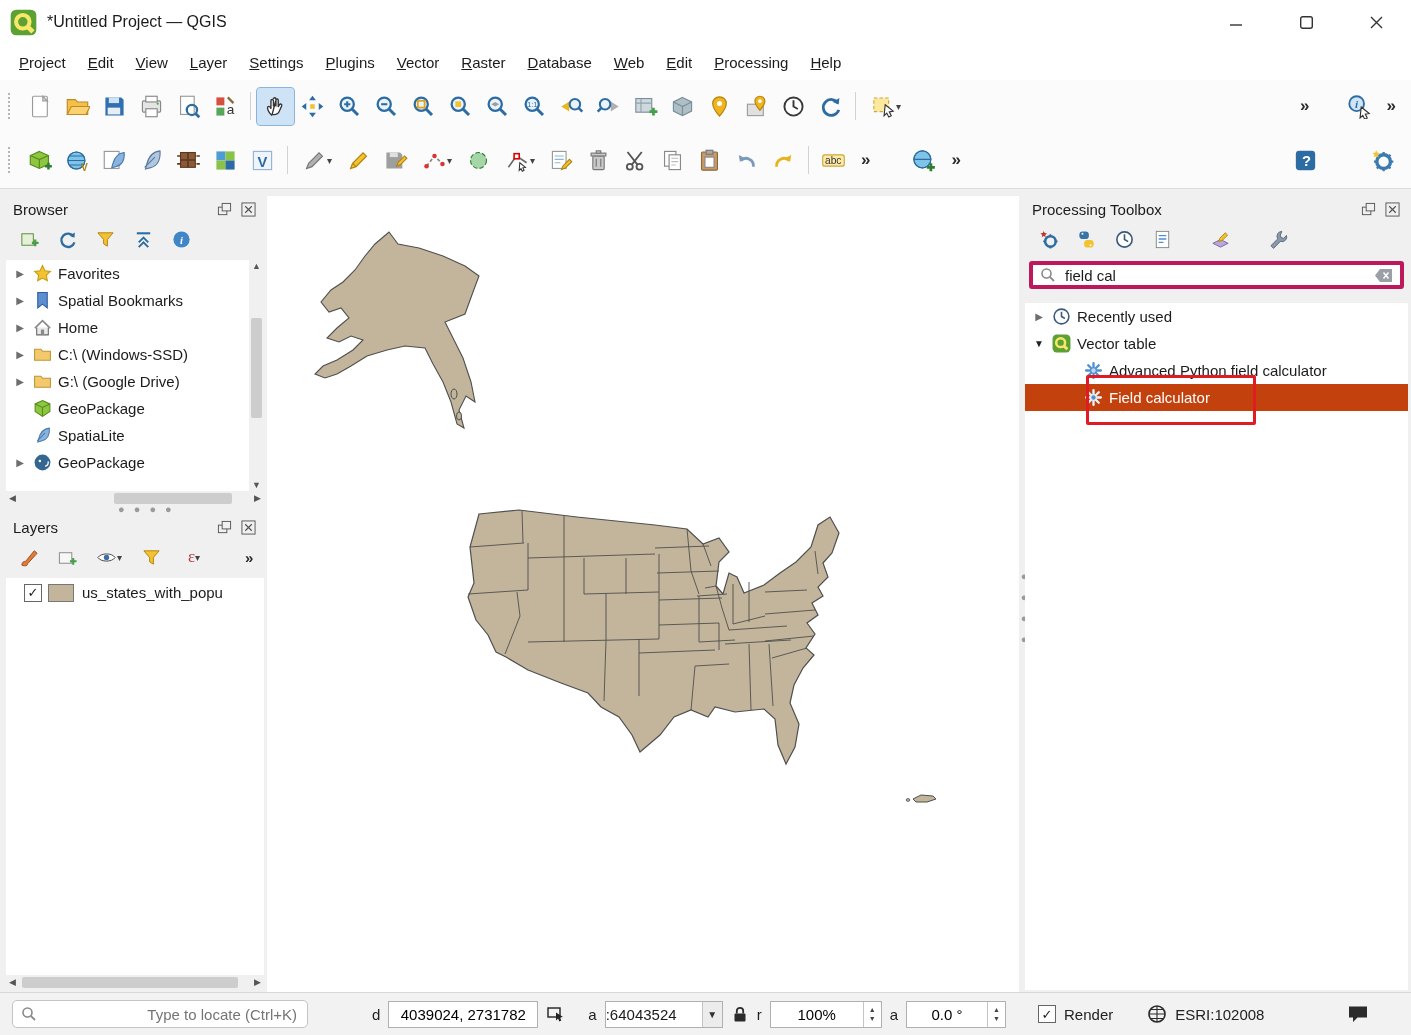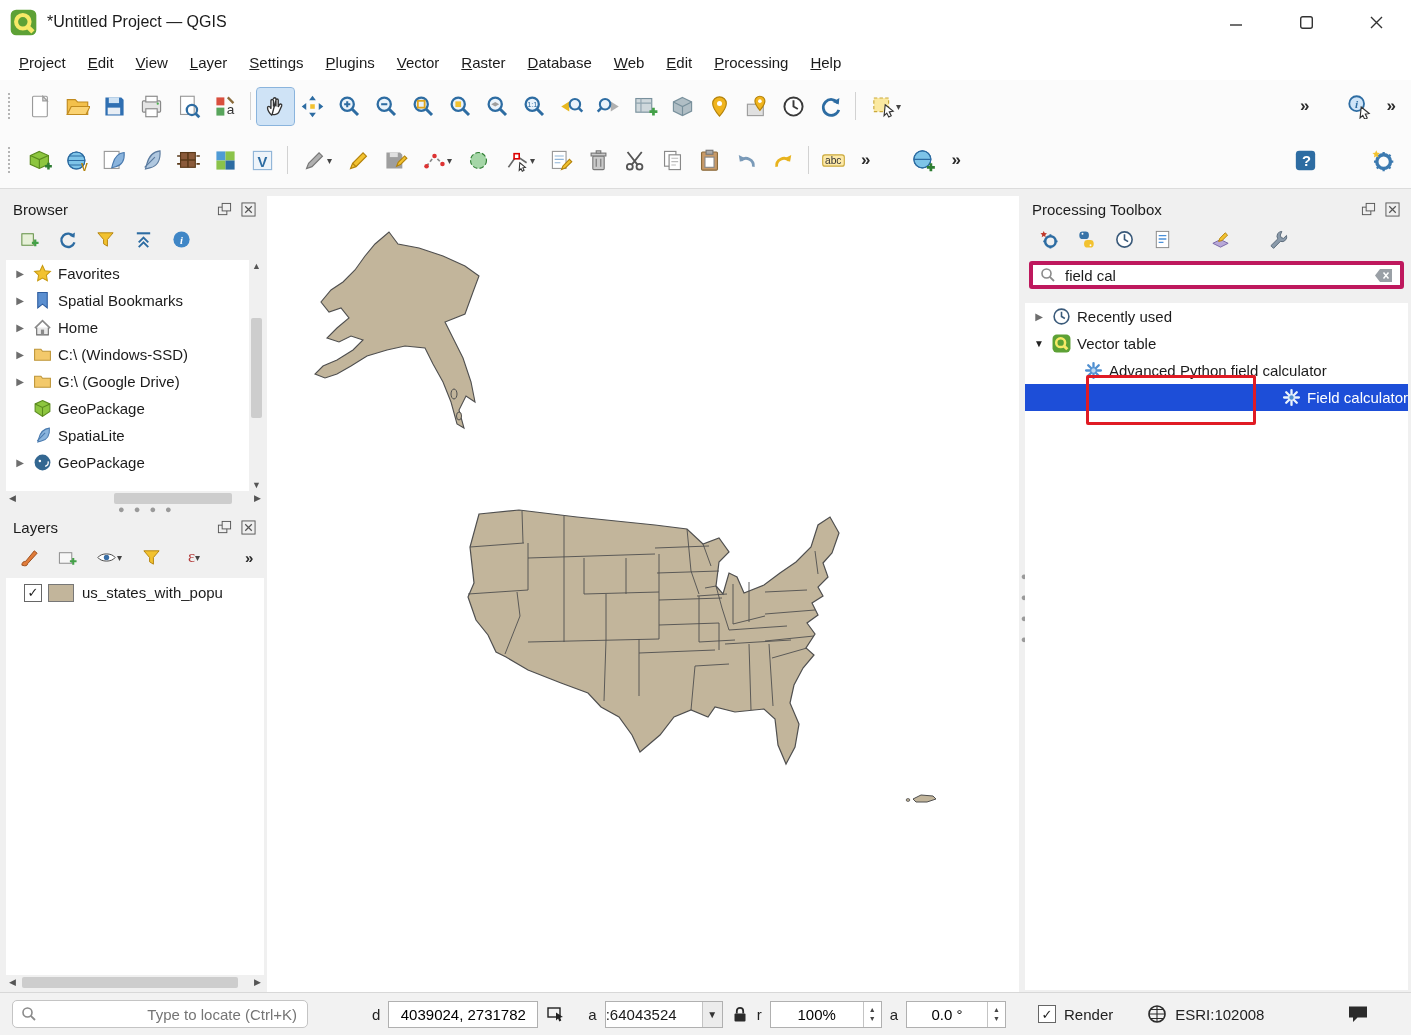--- a/index.html
+++ b/index.html
@@ -34,21 +34,21 @@
   .panel-toolbar{height:34px;display:flex;align-items:center;gap:12px;padding:0 10px;}
   .ptb{width:26px;height:26px;display:flex;align-items:center;justify-content:center;flex:none;}
   .ptb svg{width:21px;height:21px;}
   .tree-view{background:#fff;position:relative;overflow:hidden;}
   .tree-row{display:flex;align-items:center;height:27px;padding-left:4px;white-space:nowrap;}
   .tw-arrow{width:20px;font-size:10px;color:#6e6e6e;text-align:center;flex:none;}
   .tw-arrow.open{color:#222;}
   .tw-icon{width:20px;height:20px;margin:0 6px 0 2px;flex:none;display:flex;align-items:center;justify-content:center;}
   .tw-icon svg{width:19px;height:19px;}
   .tw-spacer{width:52px;flex:none;}
-  .tree-row.selected{background:#1d4ed8;color:#fff;justify-content:flex-end;}
+  .tree-row.selected{background:#c2410c;color:#fff;}
   
   .vscroll{position:absolute;top:0;right:0;bottom:0;width:15px;background:#f0f0f0;font-size:9px;color:#555;text-align:center;}
   .vthumb{position:absolute;left:2px;width:11px;background:#cdcdcd;border-radius:2px;}
   .hscroll{height:15px;background:#f0f0f0;position:relative;font-size:9px;color:#555;}
   .hs-a{position:absolute;top:2px;}
   .hthumb{position:absolute;top:2px;height:11px;background:#cdcdcd;border-radius:2px;}
   .splitdots{position:absolute;color:#9a9a9a;font-size:11px;letter-spacing:3px;}
   
   .psearch{margin:5px 4px 4px 4px;height:28px;background:#fff;border:4px solid #be185d;border-radius:3px;display:flex;align-items:center;padding:0 7px;gap:7px;box-sizing:border-box;}
   .psearch input{border:none;outline:none;flex:1;font-size:15px;font-family:inherit;color:#1b1b1b;background:transparent;}

